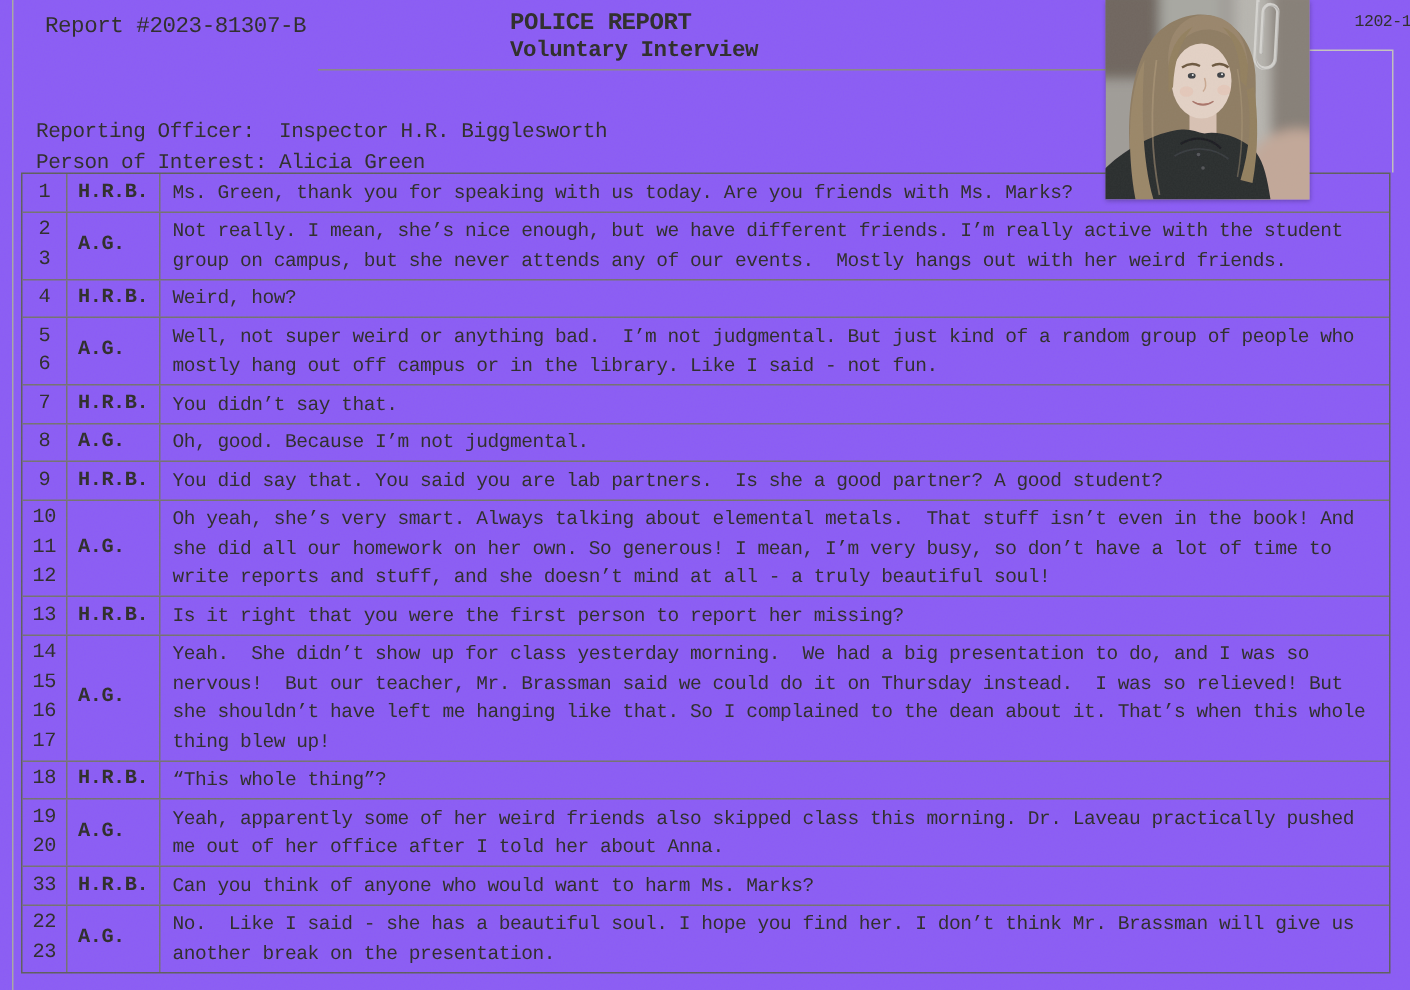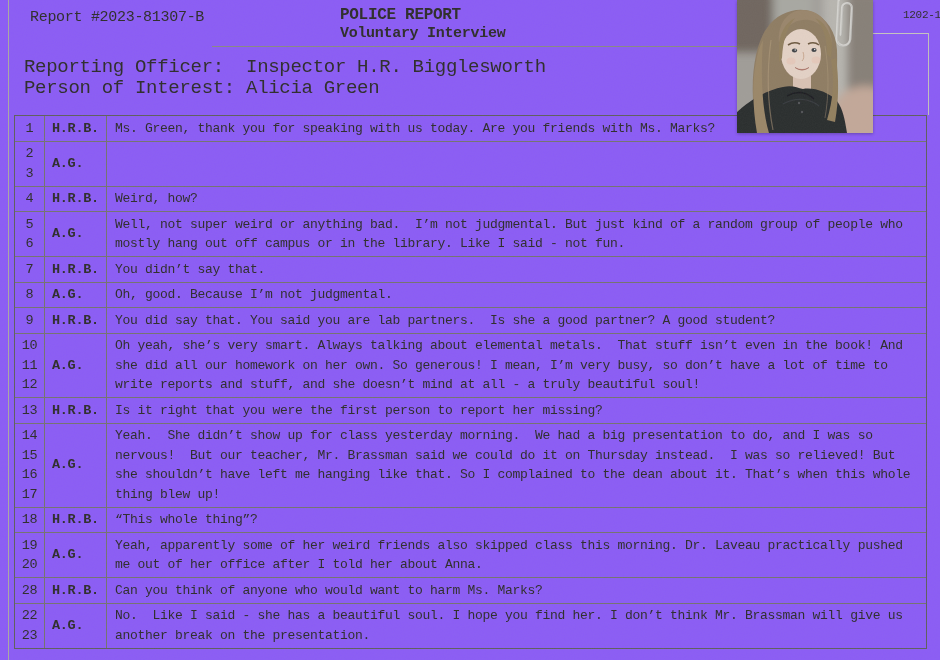--- a/index.html
+++ b/index.html
@@ -14,21 +14,21 @@
   .crease-h{position:absolute;left:873px;top:33px;width:55px;height:1px;background:#c6c4c0;}
   .crease-v{position:absolute;left:928px;top:33px;width:1px;height:82px;background:#c2c0bc;}
 
   
   .report-no{position:absolute;left:30px;top:9px;font-size:15px;white-space:nowrap;}
   .title-block{position:absolute;left:340px;top:6px;width:345px;}
   .title{font-size:16px;font-weight:bold;white-space:nowrap;}
   .subtitle{font-size:15px;font-weight:bold;white-space:nowrap;margin-top:1px;}
   .case-no{position:absolute;left:903px;top:9px;font-size:11px;white-space:nowrap;}
   .header-rule{position:absolute;left:212px;top:46px;width:525px;height:1px;background:#8a8885;}
-  .id-line{position:absolute;left:24px;font-size:19px;white-space:pre;}
+  .id-line{position:absolute;left:24px;font-size:14px;white-space:pre;margin-top:24px;}
   .officer-line{top:56px;}
   .poi-line{top:77px;}
 
   
   .transcript{
     position:absolute;left:14px;top:115px;width:913px;
     border:1px solid #5f5f5d;box-sizing:border-box;
     font-size:13px;line-height:19.5px;
   }
   .t-row{display:flex;align-items:stretch;}
@@ -86,20 +86,21 @@
         </div>
         <div class="c-spk">H.R.B.</div>
         <div class="c-txt">Ms. Green, thank you for speaking with us today. Are you friends with Ms. Marks?</div>
       </div>
       <div class="t-row">
         <div class="c-num">
           <div>2</div>
           <div>3</div>
         </div>
         <div class="c-spk">A.G.</div>
+        <div class="c-txt">Not really. I mean, she’s nice enough, but we have different friends. I’m really active with the student group on campus, but she never attends any of our events.  Mostly hangs out with her weird friends.</div>
       </div>
       <div class="t-row">
         <div class="c-num">
           <div>4</div>
         </div>
         <div class="c-spk">H.R.B.</div>
         <div class="c-txt">Weird, how?</div>
       </div>
       <div class="t-row">
         <div class="c-num">
@@ -166,21 +167,21 @@
       <div class="t-row">
         <div class="c-num">
           <div>19</div>
           <div>20</div>
         </div>
         <div class="c-spk">A.G.</div>
         <div class="c-txt">Yeah, apparently some of her weird friends also skipped class this morning. Dr. Laveau practically pushed me out of her office after I told her about Anna.</div>
       </div>
       <div class="t-row">
         <div class="c-num">
-          <div>28</div>
+          <div>33</div>
         </div>
         <div class="c-spk">H.R.B.</div>
         <div class="c-txt">Can you think of anyone who would want to harm Ms. Marks?</div>
       </div>
       <div class="t-row">
         <div class="c-num">
           <div>22</div>
           <div>23</div>
         </div>
         <div class="c-spk">A.G.</div>

